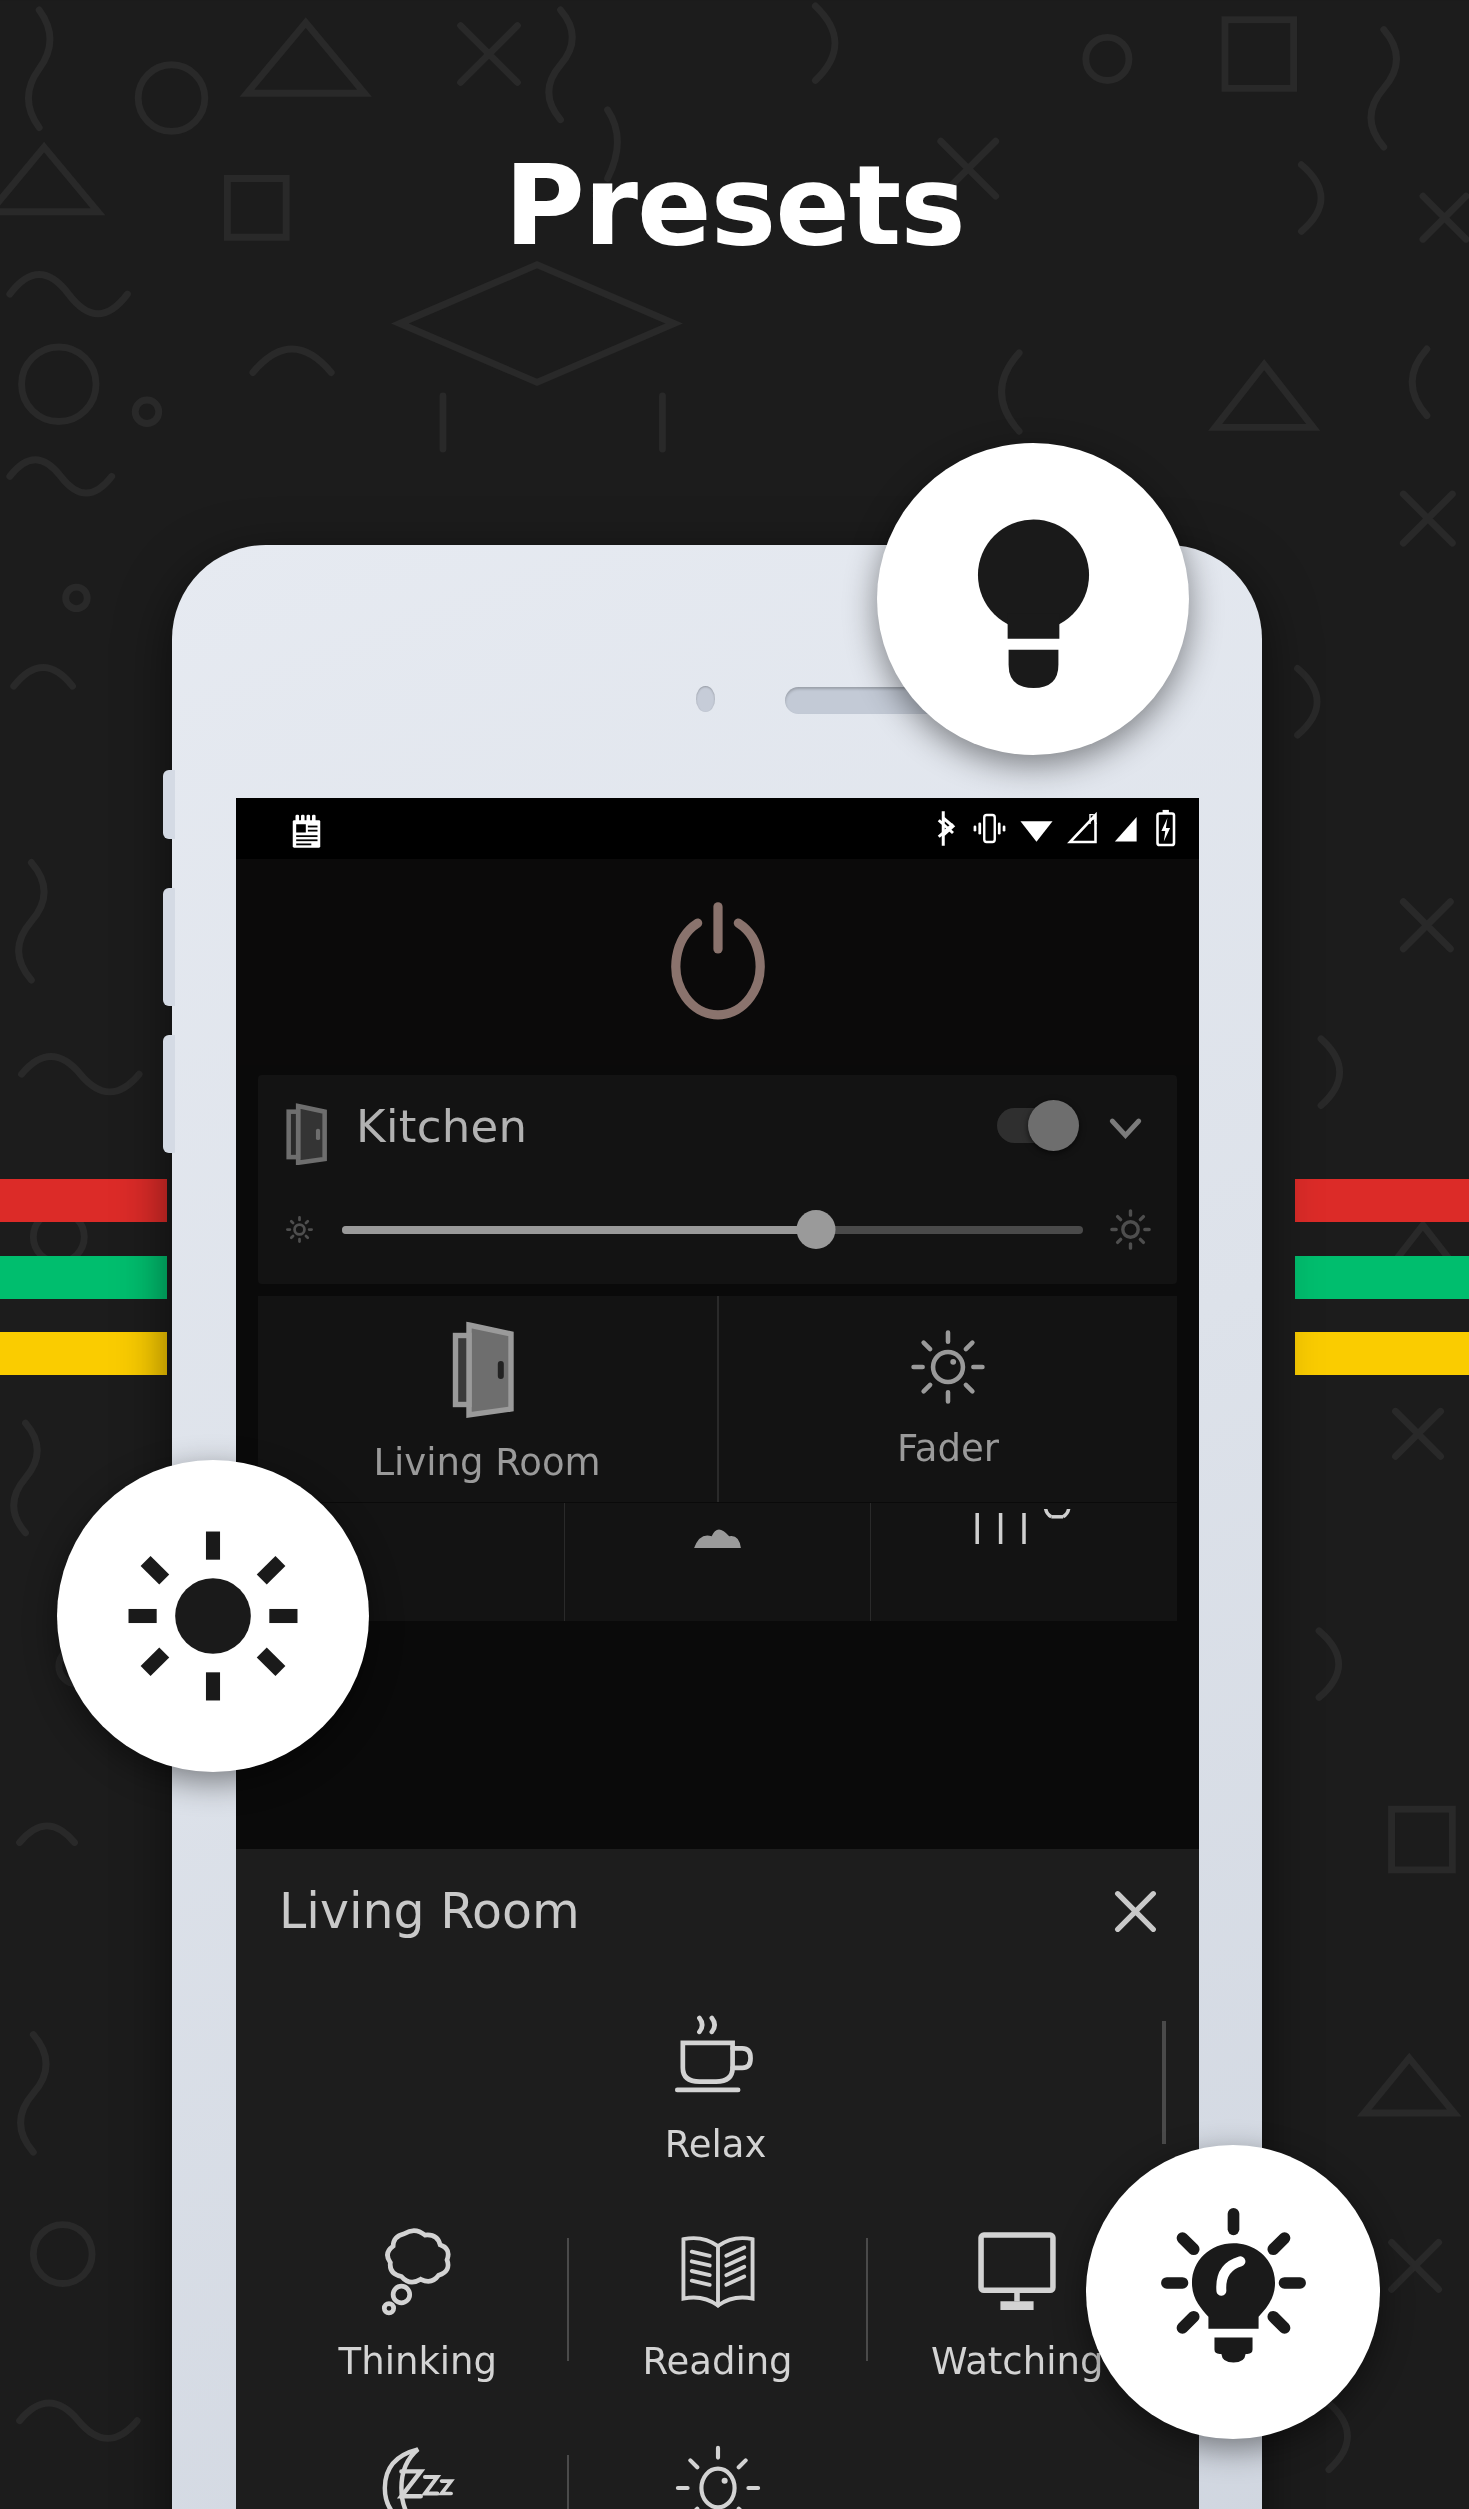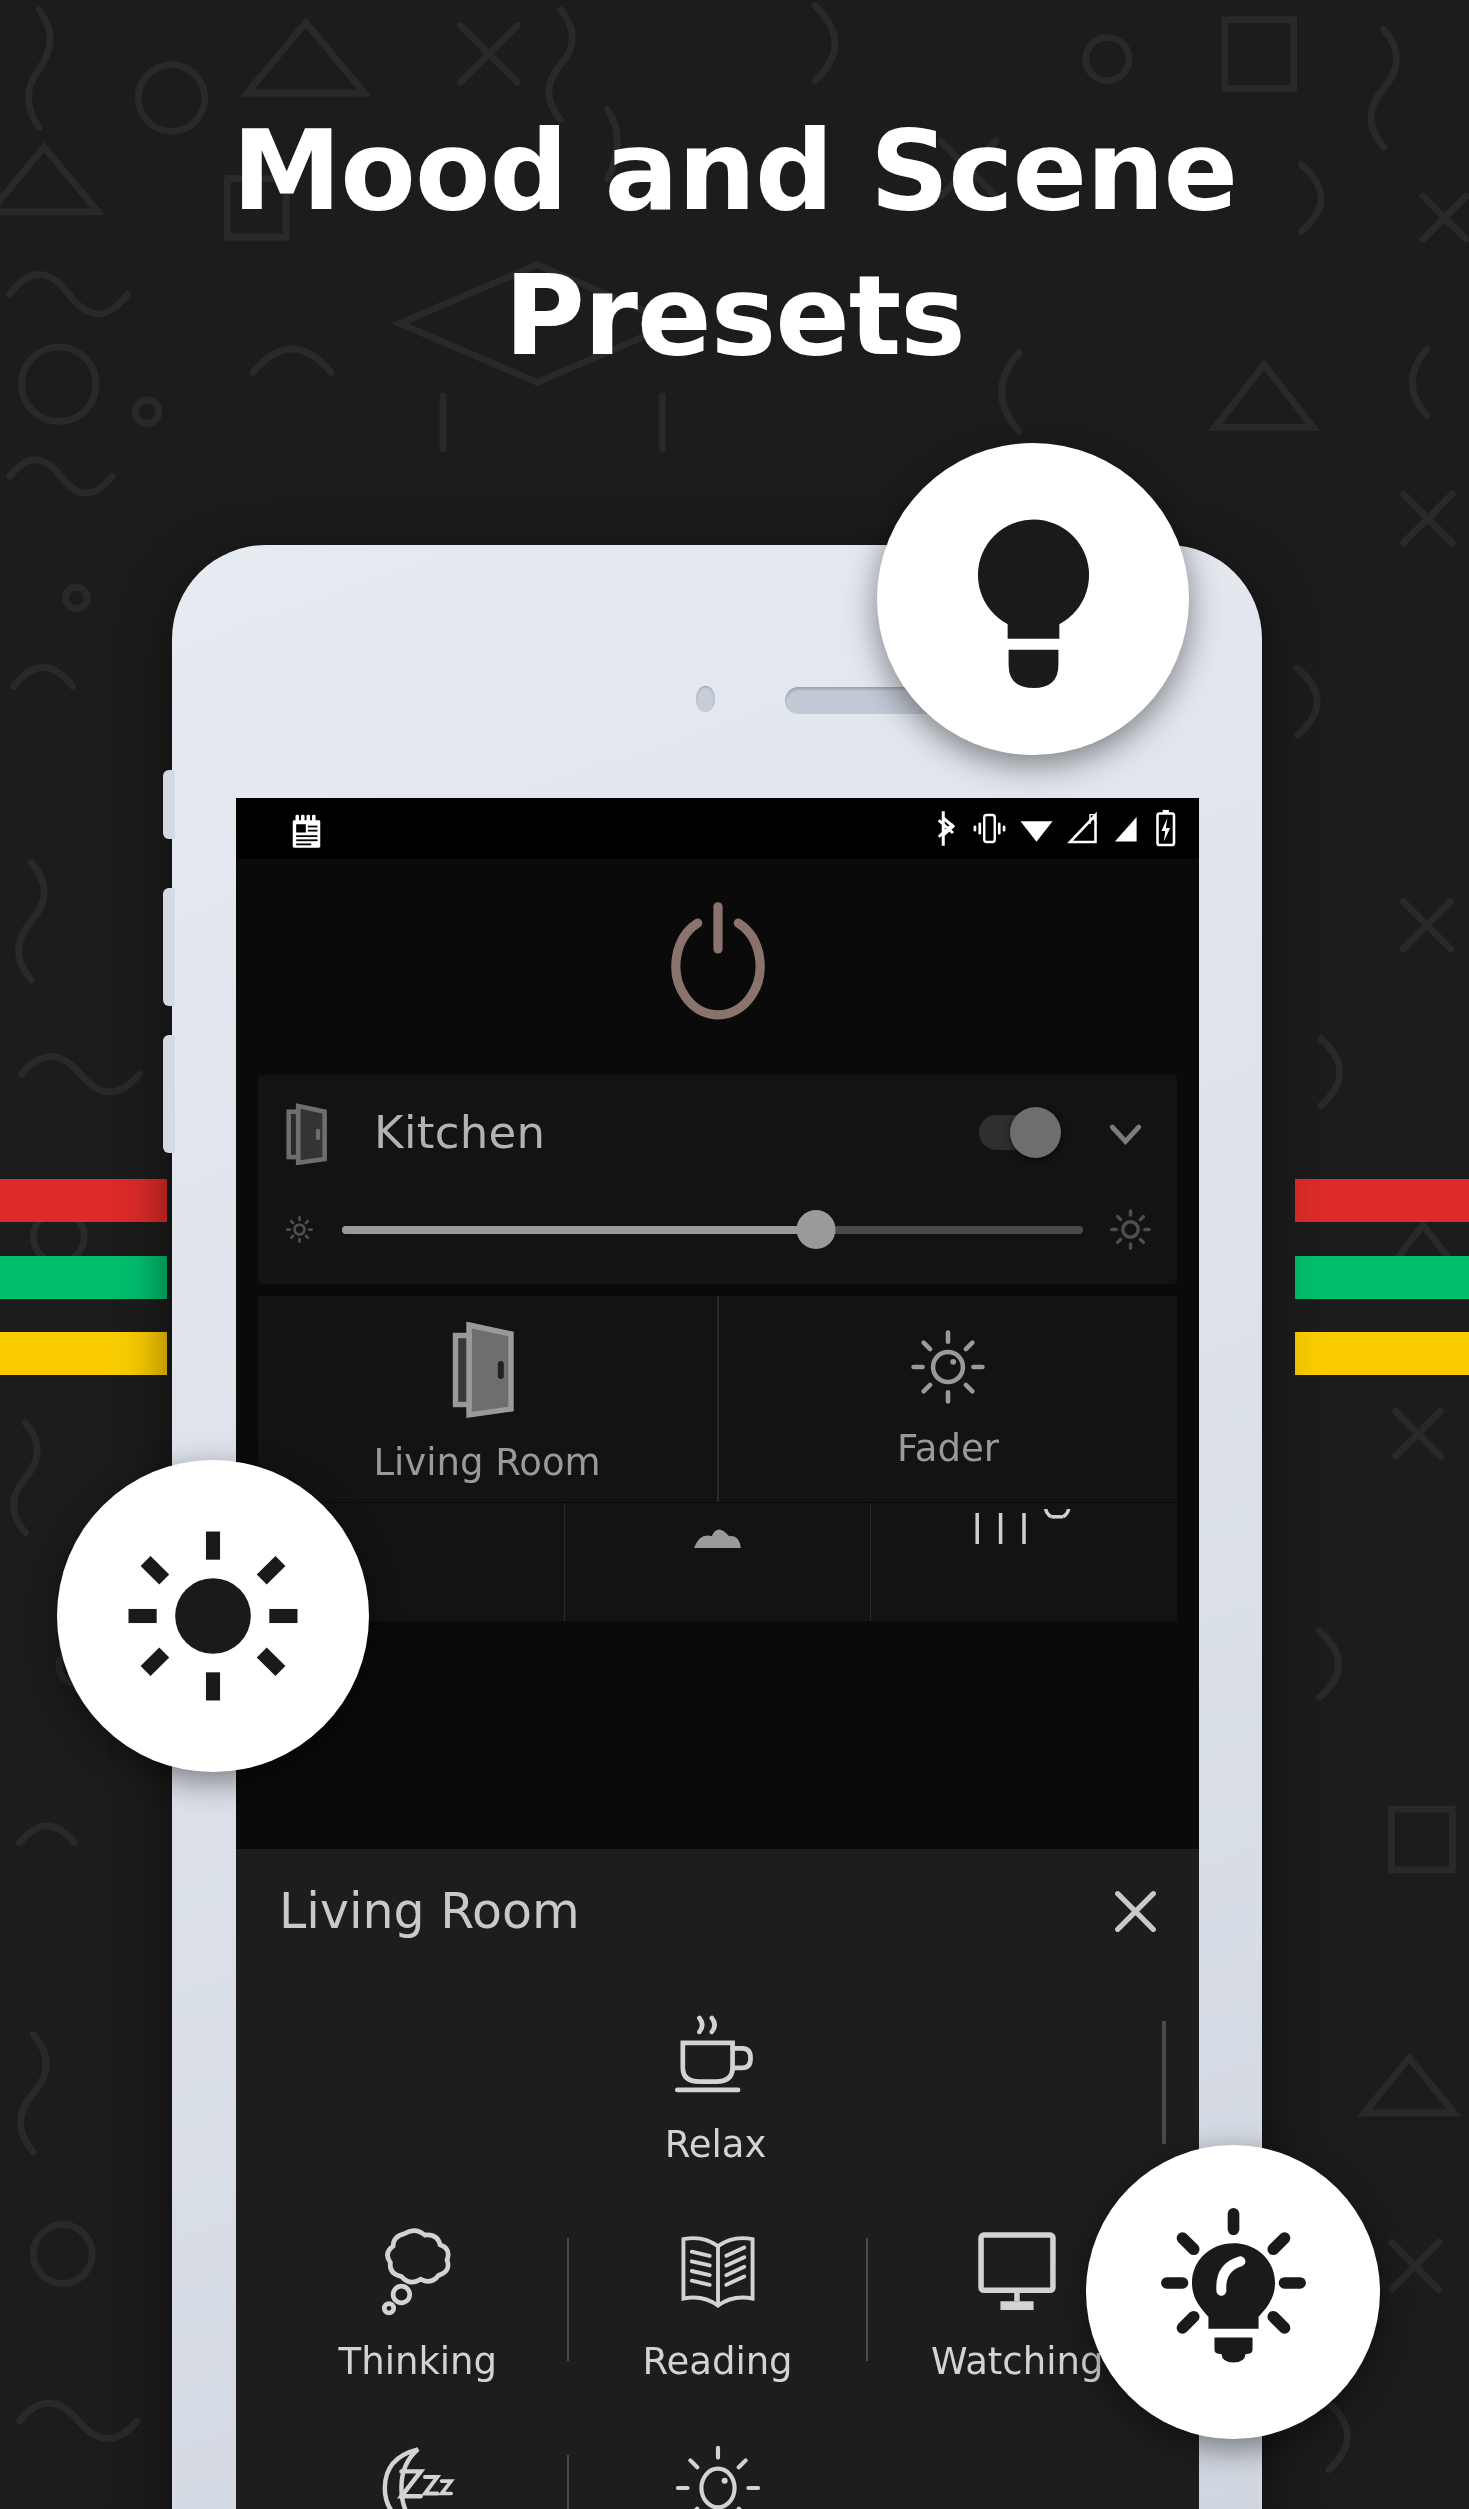--- a/index.html
+++ b/index.html
@@ -83,21 +83,21 @@
   #power-header {
     height: 206px; display:flex; align-items:center; justify-content:center;
     background:#0b0a0a;
   }
 
   
   .room-card {
     margin: 9.8px 21.6px 0 21.6px; background:#131313; border-radius:3.9px;
     padding: 25.5px 25.5px 33px 25.5px;
   }
-  .room-top { display:flex; align-items:center; gap:38px; }
+  .room-top { display:flex; align-items:flex-start; gap:20px; }
   .room-name {
     flex:1; color:#b2b2b2; font-size:45px; font-family:"DejaVu Sans", sans-serif;
     letter-spacing:0.3px;
   }
   .toggle {
     position:relative; width:82px; height:51px; flex:none;
   }
   .toggle .track {
     position:absolute; left:0; top:7.8px; width:69px; height:35px;
     background:#2f2f2f; border-radius:17.6px;
@@ -219,21 +219,20 @@
         <path d="M408 330 l140 -60 140 60 -140 60 z"></path>
         <path d="M452 404 l0 54 M676 404 l0 54"></path>
         <path d="M620 182 q20 -40 0 -70"></path>
         <path d="M960 144 l56 56 M1016 144 l-56 56"></path>
         <path d="M1040 360 q-36 40 0 80"></path>
       </g>
     </svg>
   </div>
 
   <div id="headline">
-    <span>Mood and Scene</span>
     <span class="l2">Presets</span>
   </div>
 
   <div class="stripe left" style="top:1179px; background:#DC2B28;"></div>
   <div class="stripe left" style="top:1256px; background:#00BE6E;"></div>
   <div class="stripe left" style="top:1332px; background:#FACC00;"></div>
 
   <div class="stripe right" style="top:1179px; background:#DC2B28;"></div>
   <div class="stripe right" style="top:1256px; background:#00BE6E;"></div>
   <div class="stripe right" style="top:1332px; background:#FACC00;"></div>

